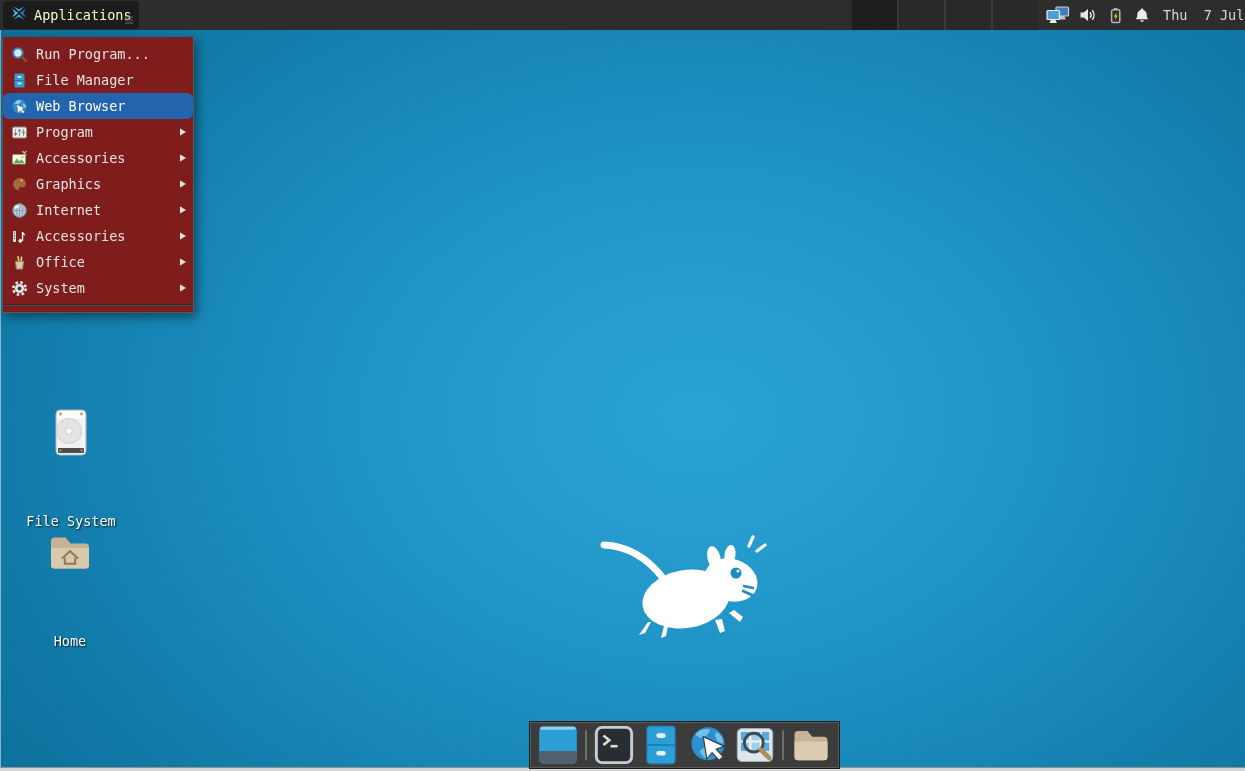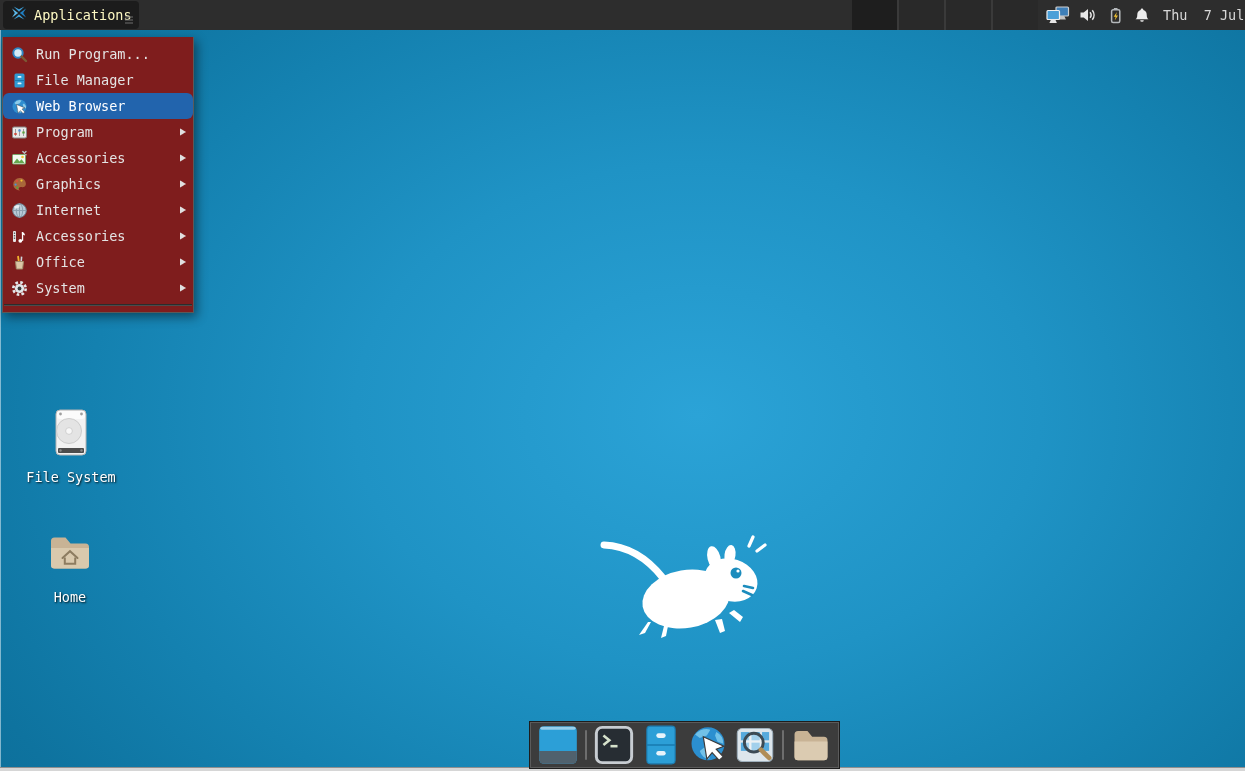--- a/index.html
+++ b/index.html
@@ -44,21 +44,21 @@
   .mi.selected{background:#2264ad;color:#ffffff;border-radius:6px;}
   .mic{width:17px;height:17px;flex:0 0 17px;display:flex;align-items:center;
     justify-content:center;}
   .mil{white-space:nowrap;}
   .arr{margin-left:auto;font-size:10px;color:#e0e0e0;line-height:1;
     transform:scaleY(1.15);}
   .msep{height:0;border-top:1px solid #2c2c2c;border-bottom:1px solid #4c4c4c;
     margin:3px 1px;}
   
   .dicon{position:absolute;width:96px;display:flex;flex-direction:column;
-    align-items:center;cursor:default;z-index:5;}
+    align-items:center;cursor:default;z-index:5;gap:44px;}
   .dicon-label{margin-top:7px;color:#ffffff;font-size:13.5px;
     text-shadow:1px 1px 2px rgba(0,0,0,.85);white-space:nowrap;}
   
   .mouse-logo{position:absolute;left:598px;top:503px;z-index:1;}
   
   .dock{position:absolute;left:530px;top:722px;height:46px;background:#3c3c3c;
     border:1px solid #5b5b5b;outline:1px solid #1d1d1d;box-sizing:border-box;
     display:flex;align-items:center;gap:7px;padding:0 7px;z-index:20;}
   .dock-item{width:40px;height:40px;display:flex;align-items:center;
     justify-content:center;cursor:default;}

